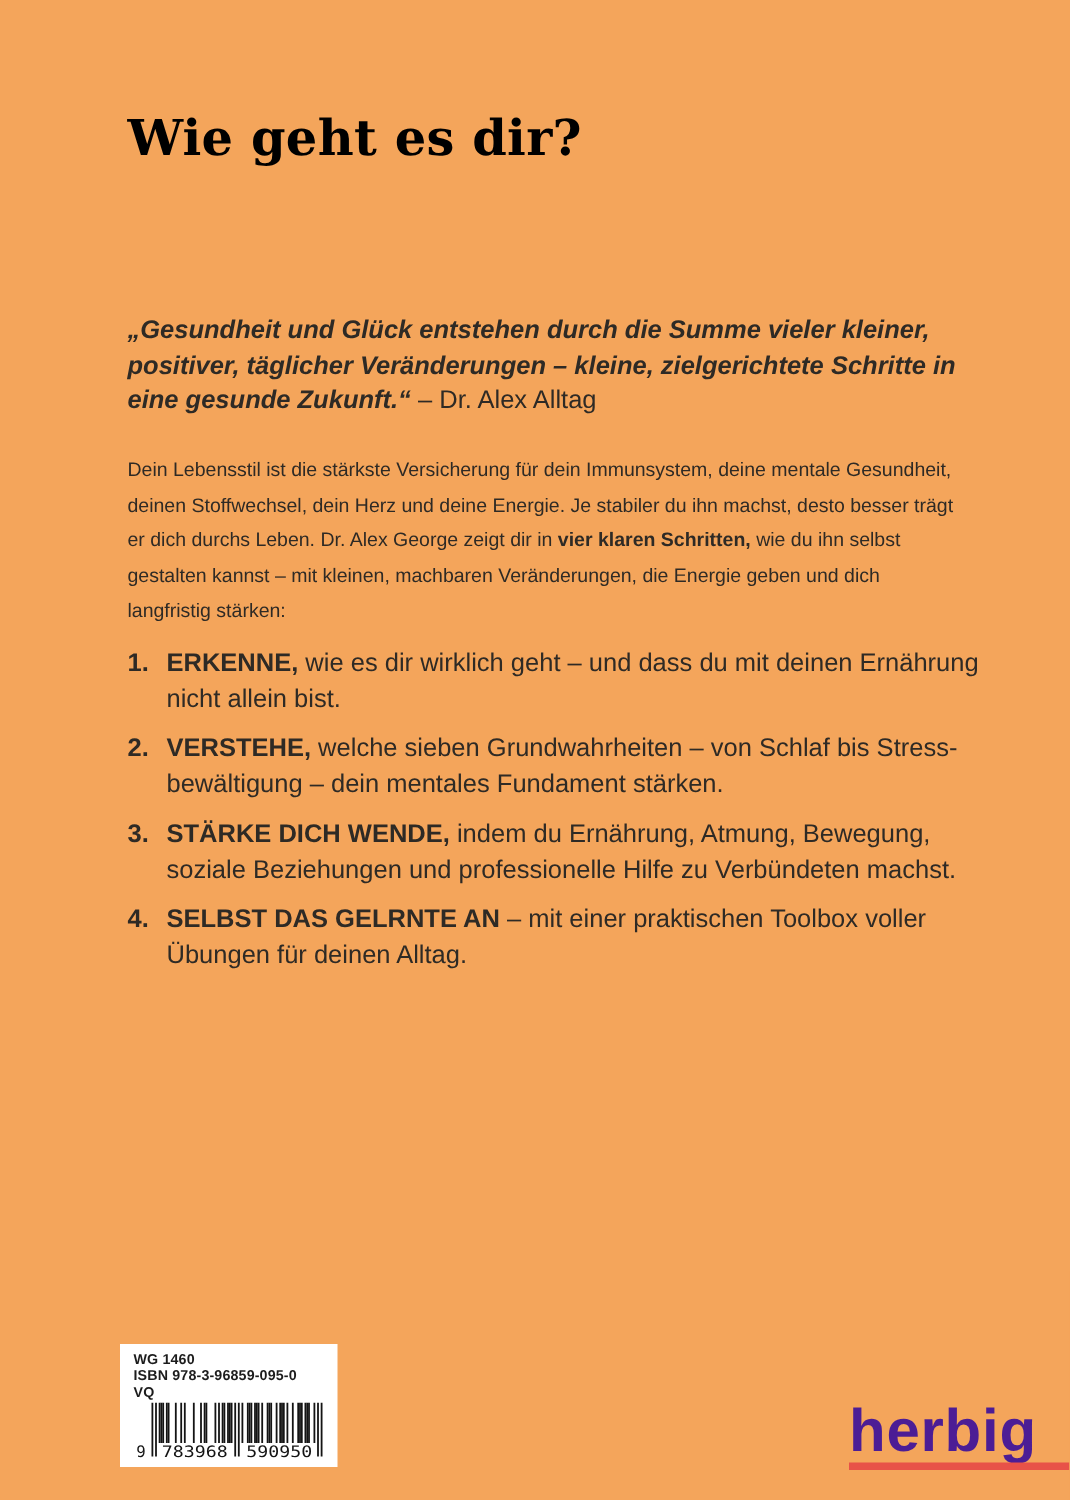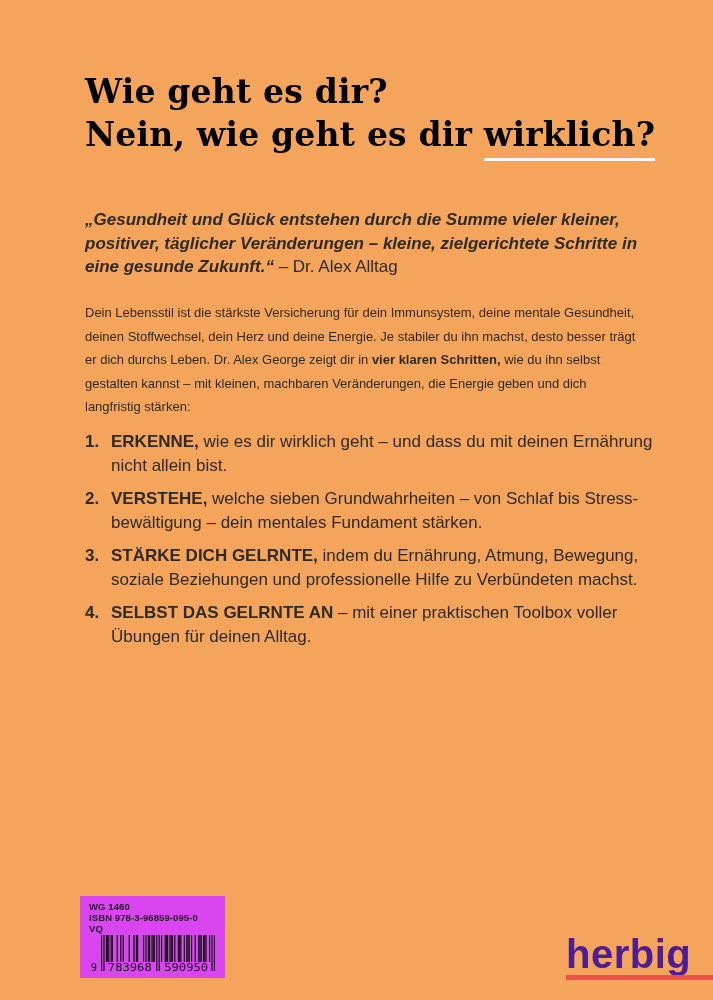--- a/index.html
+++ b/index.html
@@ -47,21 +47,21 @@
   .step-num{flex:0 0 26px;font-weight:700;}
   .step-body{flex:1;}
   
   .outro{
     position:absolute;left:85px;top:660px;width:560px;
     font-size:17px;line-height:27px;
   }
   
   .barcode-box{
     position:absolute;left:80px;top:896px;width:145px;height:82px;
-    background:#d946ef;
+    background:#ffffff;
     box-sizing:border-box;
     padding:5px 0 0 9px;
   }
   .barcode-meta{
     font-size:9.5px;line-height:11px;font-weight:700;color:#1c1c1c;
     letter-spacing:0.1px;
   }
   .barcode-svg{display:block;margin-top:1px;margin-left:-2px;}
   
   .pub-name{
@@ -74,39 +74,38 @@
     background:#e85248;
   }
 </style>
 </head>
 <body>
 
 <div class="cover">
 
   <div class="headline">
     <div><span>Wie geht es dir?</span></div>
-    <div><span>Nein, wie geht es dir </span><span class="underlined">wirklich?</span></div>
   </div>
 
   <p class="quote"><span class="q-text">„Gesundheit und Glück entstehen durch die Summe vieler kleiner, positiver, täglicher Veränderungen – kleine, zielgerichtete Schritte in eine gesunde Zukunft.“</span><span class="q-attr"> – Dr. Alex Alltag</span></p>
 
   <p class="intro"><span>Dein Lebensstil ist die stärkste Versicherung für dein Immunsystem, deine mentale Gesundheit, deinen Stoffwechsel, dein Herz und deine Energie. Je stabiler du ihn machst, desto besser trägt er dich durchs Leben. Dr. Alex George zeigt dir in </span><span class="bold">vier klaren Schritten,</span><span> wie du ihn selbst gestalten kannst – mit kleinen, machbaren Veränderungen, die Energie geben und dich langfristig stärken:</span></p>
 
   <div class="steps">
     <div class="step">
       <span class="step-num">1.</span>
       <span class="step-body"><span class="bold">ERKENNE,</span><span> wie es dir wirklich geht – und dass du mit deinen Ernährung nicht allein bist.</span></span>
     </div>
     <div class="step">
       <span class="step-num">2.</span>
       <span class="step-body"><span class="bold">VERSTEHE,</span><span> welche sieben Grundwahrheiten – von Schlaf bis Stress­bewältigung – dein mentales Fundament stärken.</span></span>
     </div>
     <div class="step">
       <span class="step-num">3.</span>
-      <span class="step-body"><span class="bold">STÄRKE DICH GELRNTE,</span><span> indem du Ernährung, Atmung, Bewegung, soziale Beziehungen und professionelle Hilfe zu Verbündeten machst.</span></span>
+      <span class="step-body"><span class="bold">STÄRKE DICH WENDE,</span><span> indem du Ernährung, Atmung, Bewegung, soziale Beziehungen und professionelle Hilfe zu Verbündeten machst.</span></span>
     </div>
     <div class="step">
       <span class="step-num">4.</span>
       <span class="step-body"><span class="bold">SELBST DAS GELRNTE AN</span><span> – mit einer praktischen Toolbox voller Übungen für deinen Alltag.</span></span>
     </div>
   </div>
 
 
   <div class="barcode-box">
     <div class="barcode-meta">WG 1460</div>

